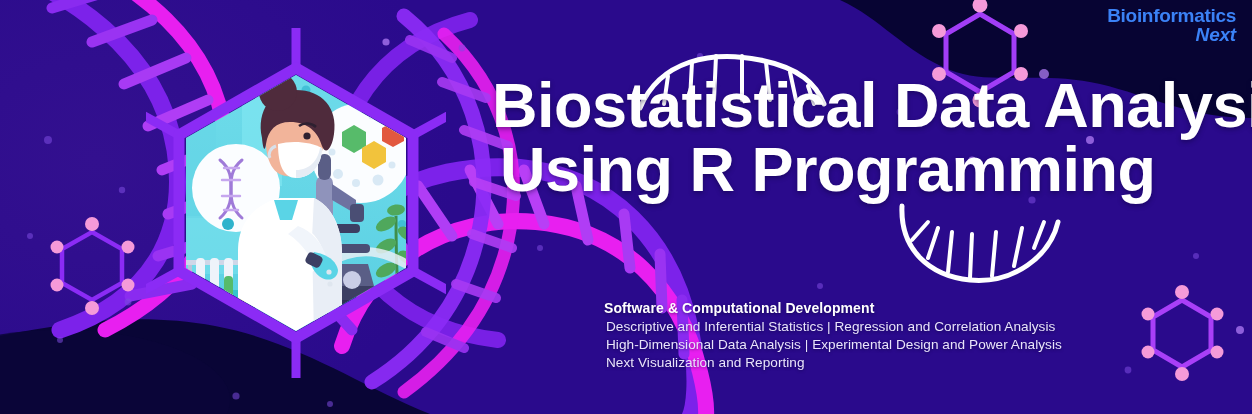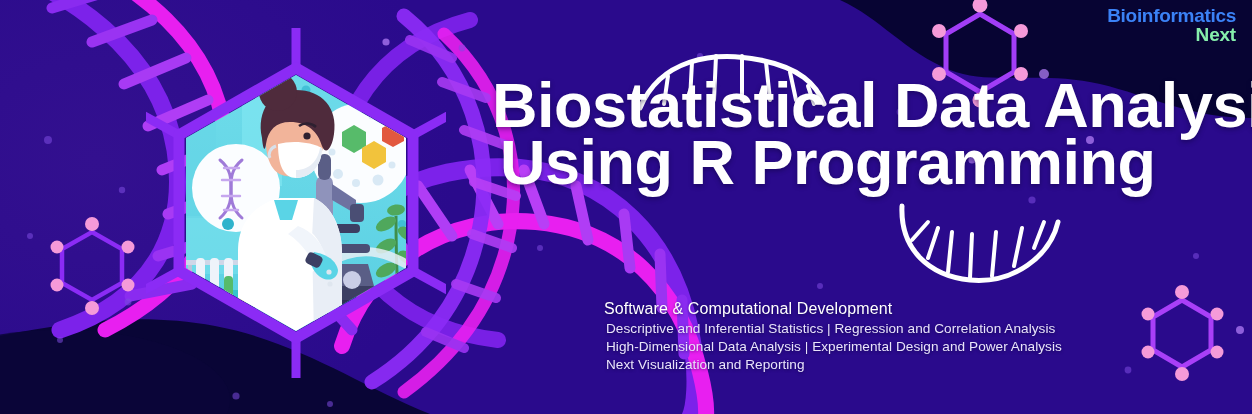--- a/index.html
+++ b/index.html
@@ -34,45 +34,45 @@
   .title-line {
     font-family:"Liberation Sans", sans-serif;
     font-weight:bold;
     color:#ffffff;
     letter-spacing:-0.5px;
     line-height:0.86;
     white-space:nowrap;
     text-shadow:0 2px 5px rgba(10,0,50,.45);
   }
   #title-l1 { font-size:63px; transform:scaleX(1.0); transform-origin:left center; }
-  #title-l2 { font-size:63px; margin-top:3px; margin-left:8px; }
+  #title-l2 { font-size:63px; margin-top:10px; margin-left:8px; }
 
   #subtitle-block {
     position:absolute; left:604px; top:300px; width:620px;
     text-shadow:0 1px 3px rgba(10,0,50,.5);
   }
   .sub-head {
-    font-size:16px; font-weight:normal; color:#ffffff;
+    font-size:14px; font-weight:bold; color:#ffffff;
     letter-spacing:.1px; margin-bottom:2px;
   }
   .sub-line {
     font-size:13.6px; color:#e9e4fb; line-height:1.32;
     letter-spacing:.05px; padding-left:2px;
   }
 
   
   #logo {
     position:absolute; right:16px; top:6px; text-align:right;
   }
   #logo-main {
     font-size:19px; font-weight:bold; color:#3b82f6; letter-spacing:-0.3px;
     line-height:1.05;
   }
   #logo-sub {
-    font-size:19px; font-weight:bold; color:#86efac;
+    font-size:19px; font-weight:bold; font-style:italic; color:#3b82f6;
     letter-spacing:-0.2px; line-height:1.05; margin-top:-1px;
   }
 </style>
 </head>
 <body>
 
 <div id="banner">
 
   <div class="bg-base"></div>
   <div class="bg-left-glow"></div>

